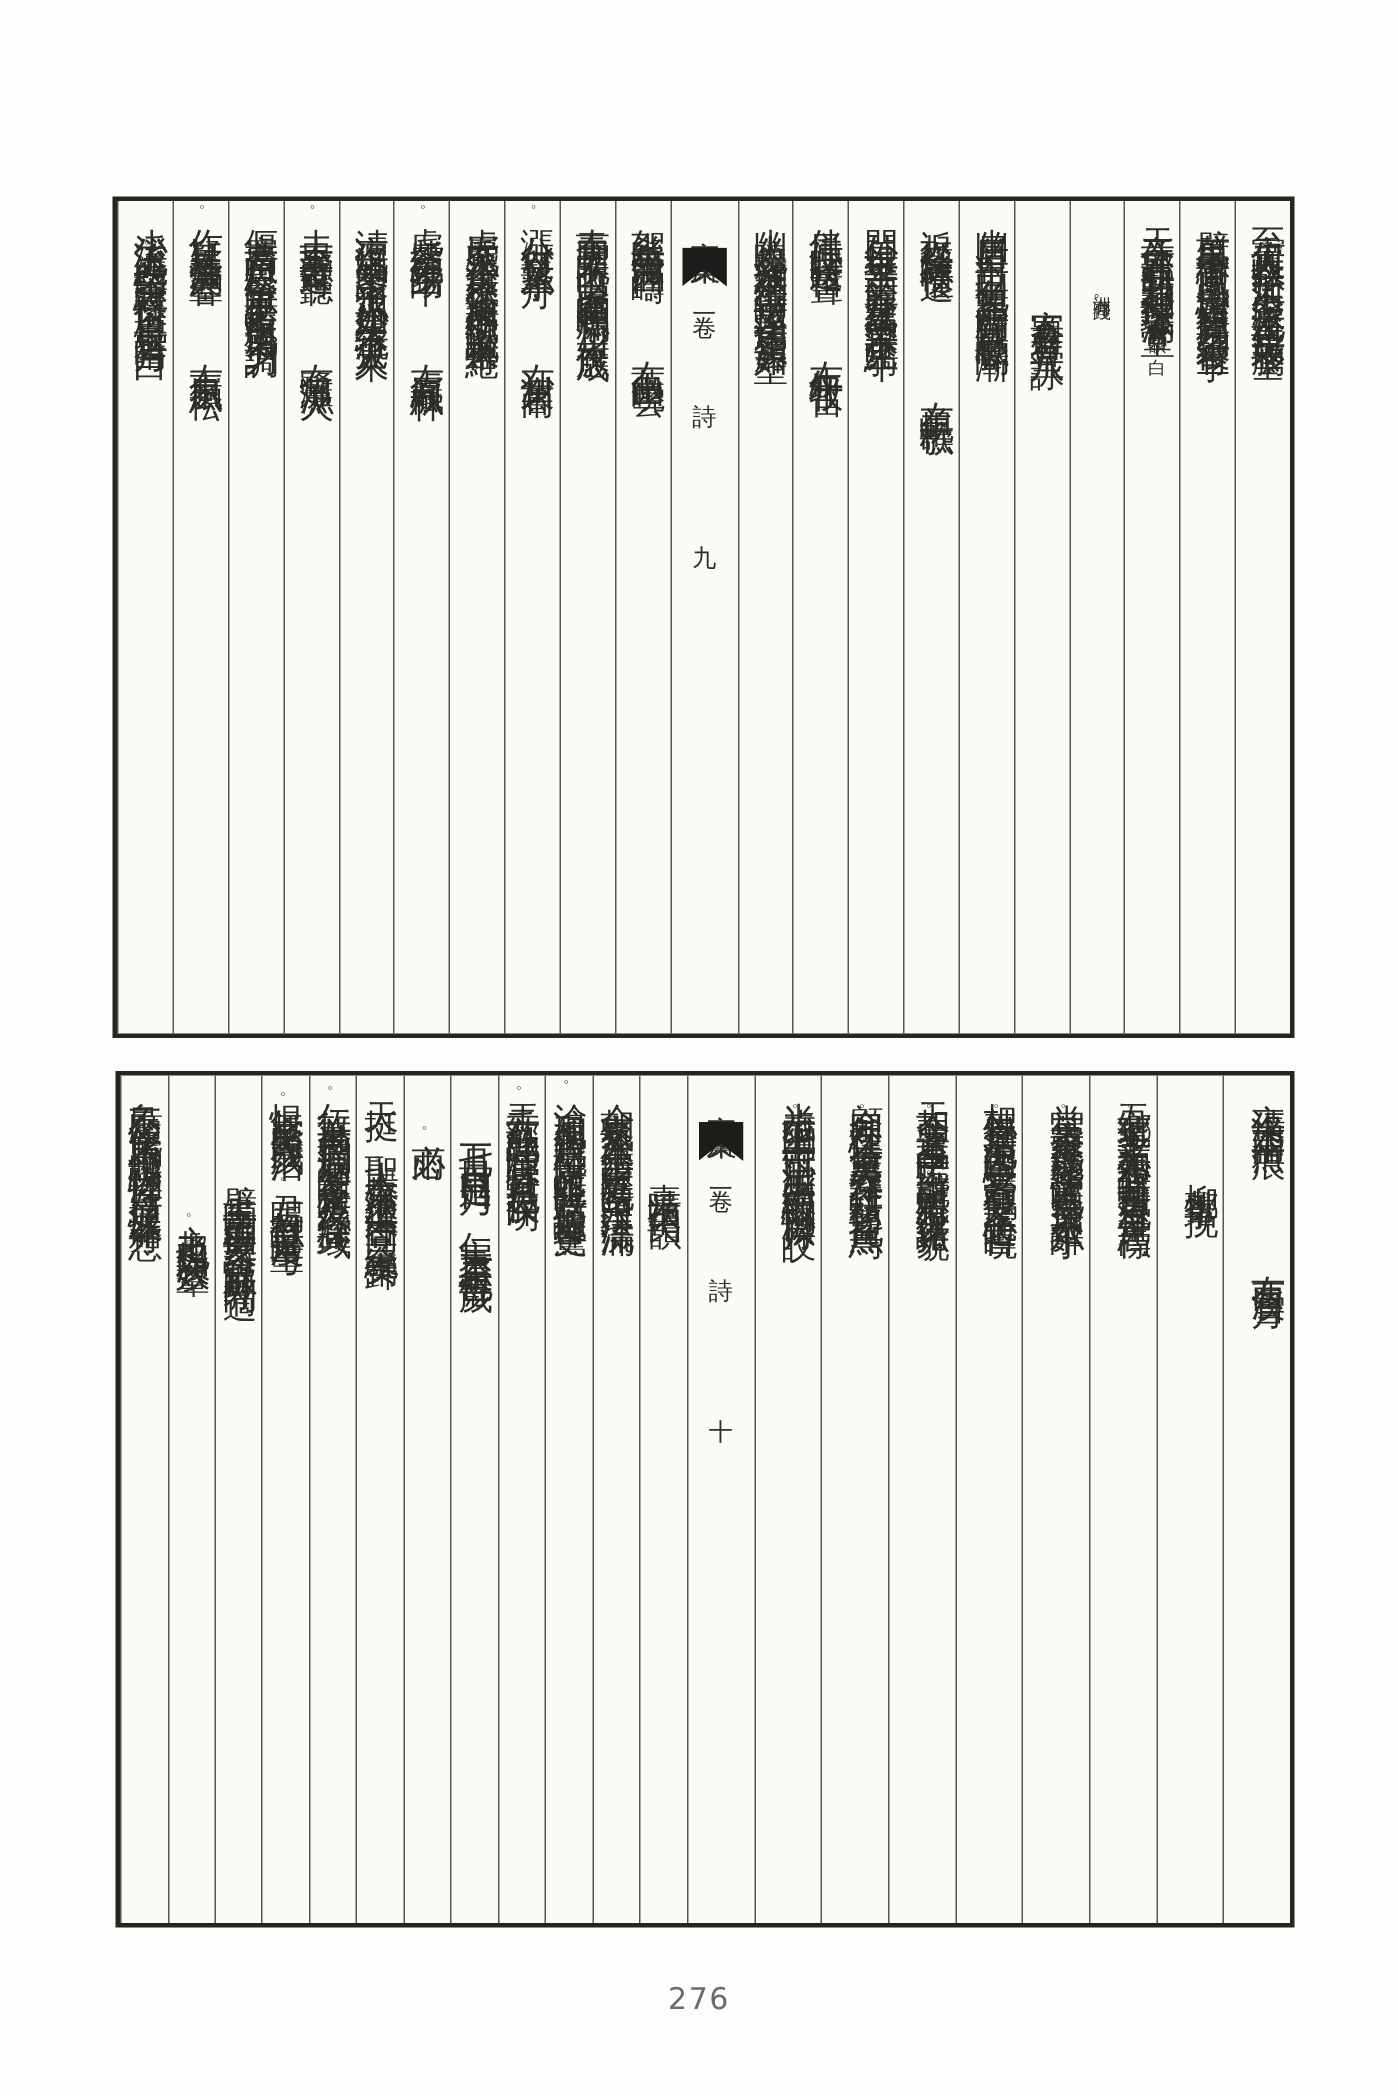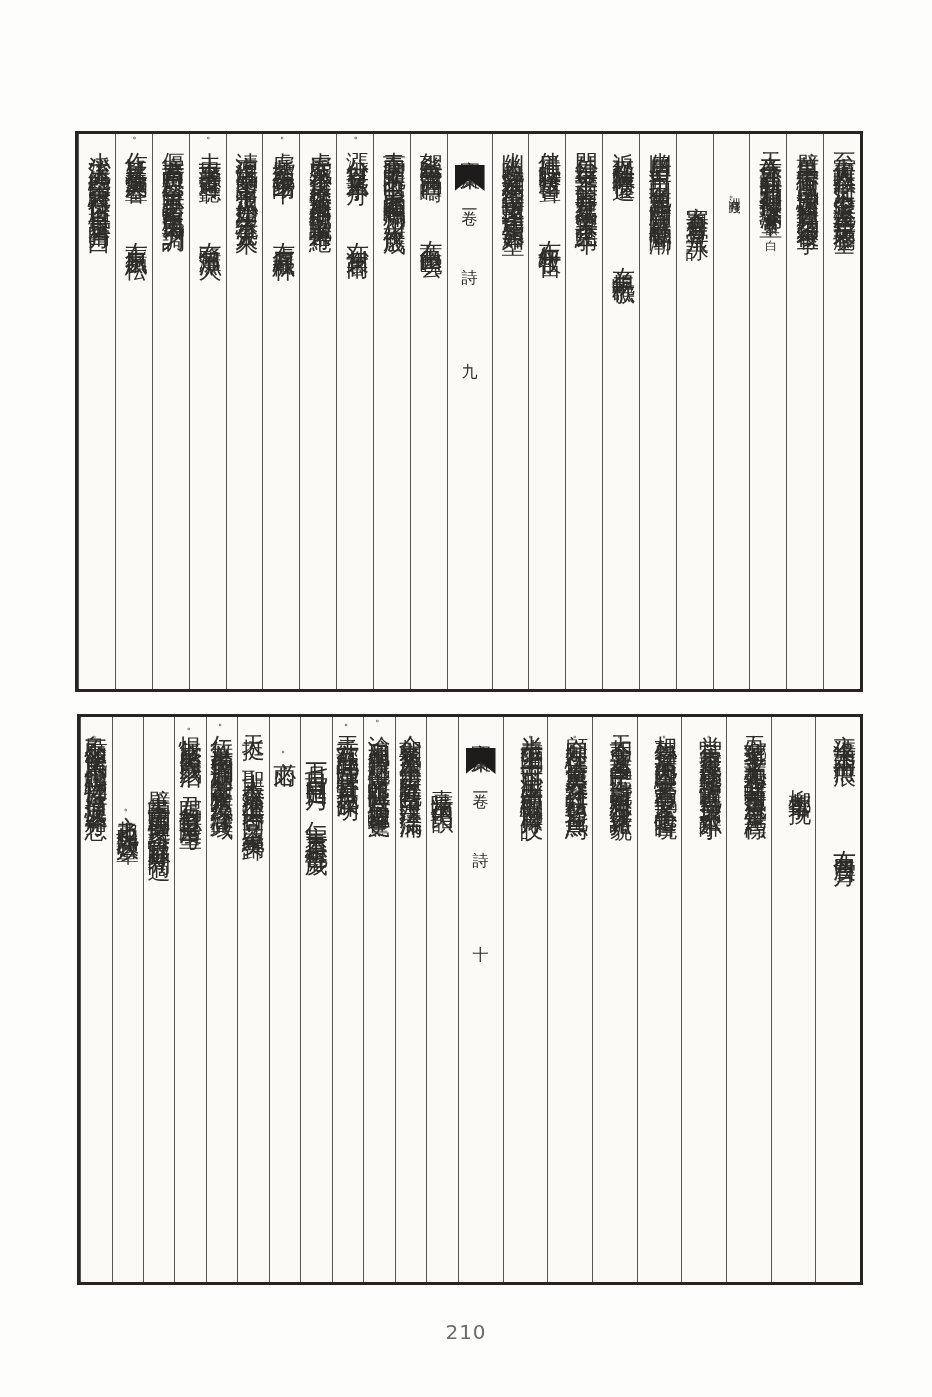--- a/index.html
+++ b/index.html
@@ -104,14 +104,14 @@
       <div class="col lcol"><span class="seg">弄舌<span class="c">。</span>欲識此間淸意味<span class="c">。</span>當軒月色夜深明<span class="c">。</span></span></div>
       <div class="col lcol"><span class="seg" style="margin-inline-start: 27px;">七月一日雨是日乃　仁宗大王忌辰也每歲</span></div>
       <div class="col lcol"><span class="seg" style="margin-inline-start: 27px;">必雨<span class="c">。</span></span></div>
       <div class="col lcol"><span class="seg">天挺　聖人殿大東<span class="c">。</span>沛然遺澤古今同<span class="c">。</span>一菴繞奏歸</span></div>
       <div class="col lcol"><span class="seg">仁效<span class="c">。</span>萬世長留潤涸功<span class="c">。</span>梦斷蒼梧嗟不及<span class="c">。</span>戀深箕域</span></div>
       <div class="col lcol"><span class="seg">恨無窮<span class="c">。</span>烝民歲歲沾　君賜<span class="c">。</span>肯似軒皇漫墮弓<span class="c">。</span></span></div>
       <div class="col lcol"><span class="seg" style="margin-inline-start: 54px;">壁上書陶韋孟柳四家詩各一篇皆野外閒適</span></div>
       <div class="col lcol"><span class="seg" style="margin-inline-start: 81px;">之趣也<span class="c">。</span>因次效顰<span class="c">。</span></span></div>
       <div class="col lcol"><span class="seg">鳥不願籠絛<span class="c">。</span>馬不思鞿靾<span class="c">。</span>物性好自適<span class="c">。</span>況懷非分想<span class="c">。</span></span></div>
     </div>
-  <div class="pageno">210</div>
+  <div class="pageno">276</div>
 </div>
 
 </body></html>

